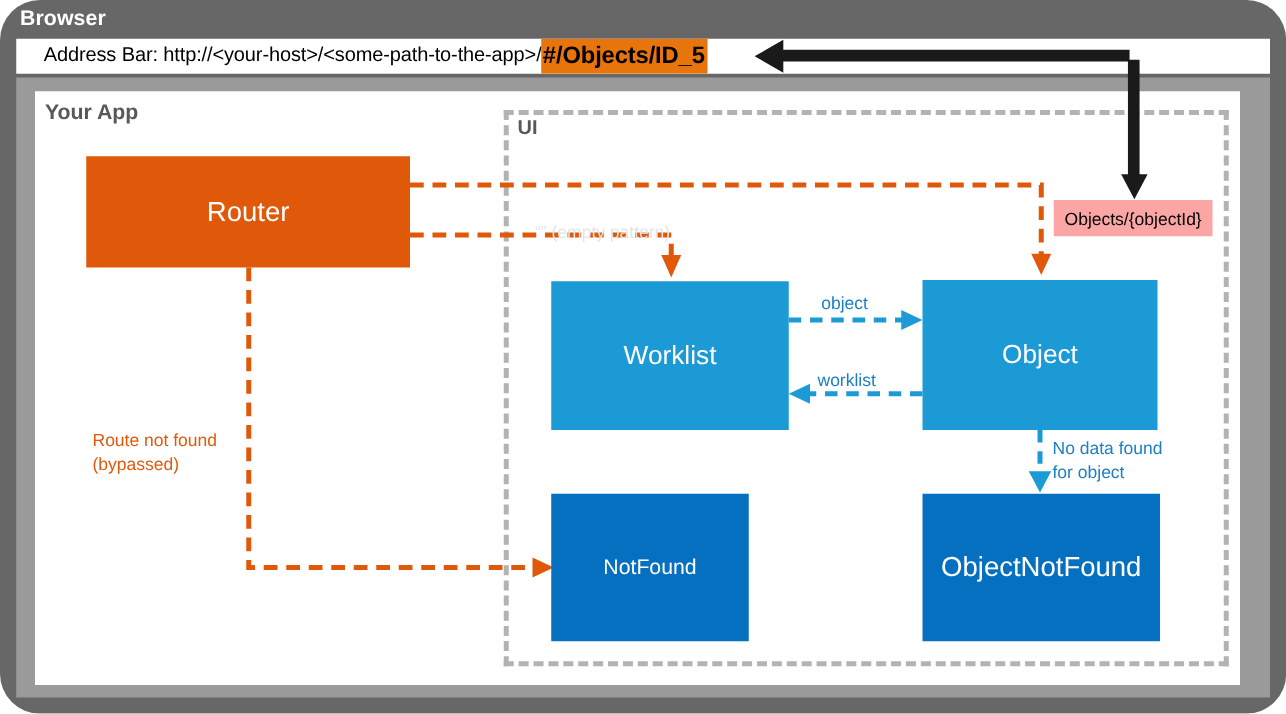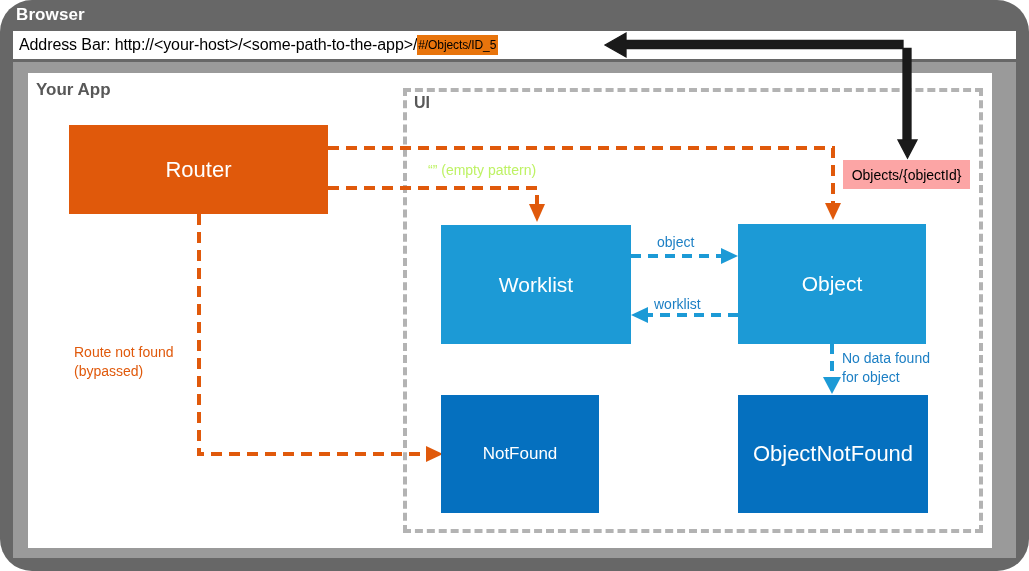--- a/index.html
+++ b/index.html
@@ -44,30 +44,31 @@
     background: #ffffff;
     box-sizing: border-box;
     display: flex;
     align-items: center;
     overflow: hidden;
   }
   .addr-text {
     font-size: 16px;
     color: #000000;
     white-space: nowrap;
-    padding-left: 6px;
+    padding-left: 22px;
     letter-spacing: -0.1px;
   }
   .addr-highlight {
     background: #e8740c;
     color: #000000;
-    font-size: 12px;
+    font-size: 19px;
     white-space: nowrap;
     padding: 3px 2px 3px 1px;
     letter-spacing: -0.1px;
+    font-weight: bold;
   }
 
   
   .inner-gray {
     position: absolute;
     left: 13px; top: 62px;
     width: 1003px; height: 496px;
     background: #9a9a9a;
   }
   .app-panel {
@@ -161,22 +162,22 @@
     box-sizing: border-box;
   }
 
   
   .note {
     position: absolute;
     white-space: pre;
     line-height: 19px;
   }
   .note-empty {
-    left: 428px; top: 161px;
-    color: #bef264;
+    left: 428px; top: 176px;
+    color: #e5e5e5;
     font-size: 14px;
     text-align: right;
   }
   .note-routenotfound {
     left: 74px; top: 343px;
     color: #e0590b;
     font-size: 14px;
   }
   .note-object {
     left: 657px; top: 233px;

